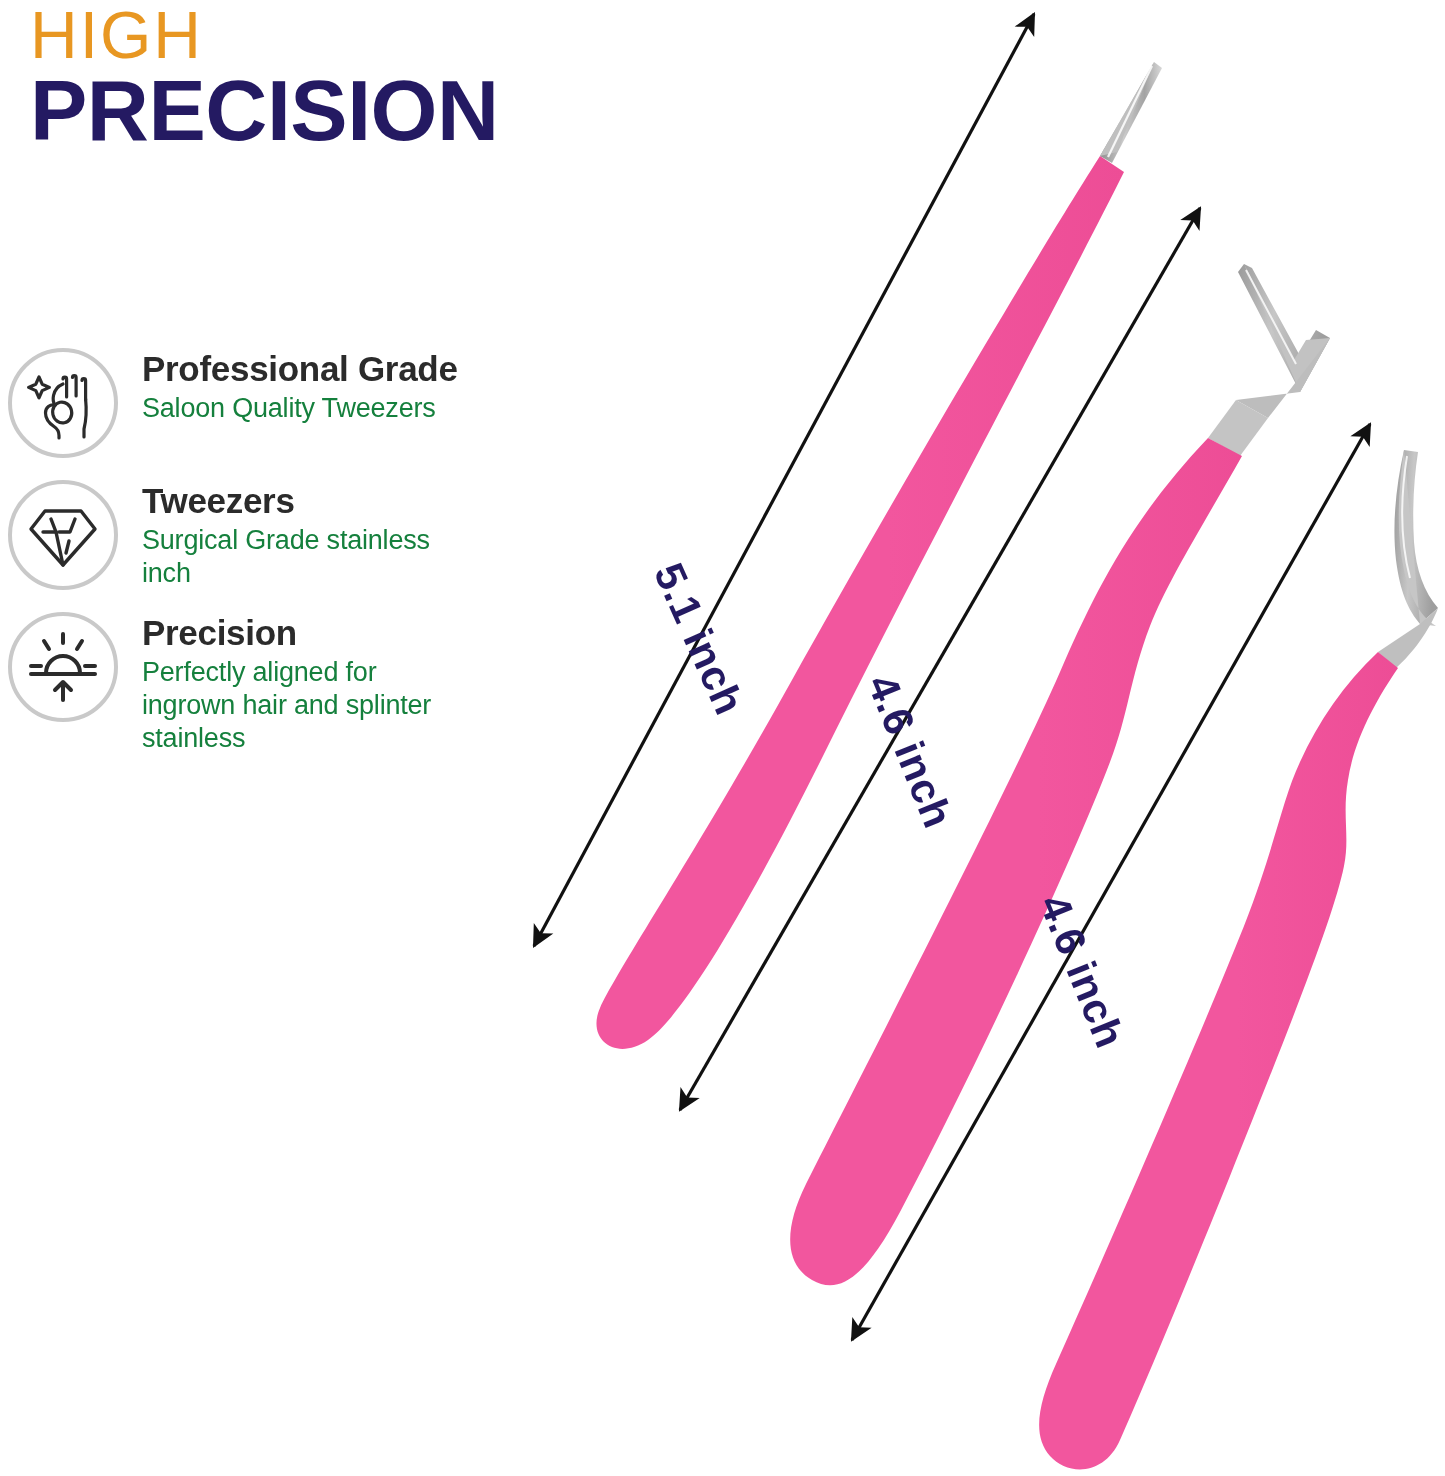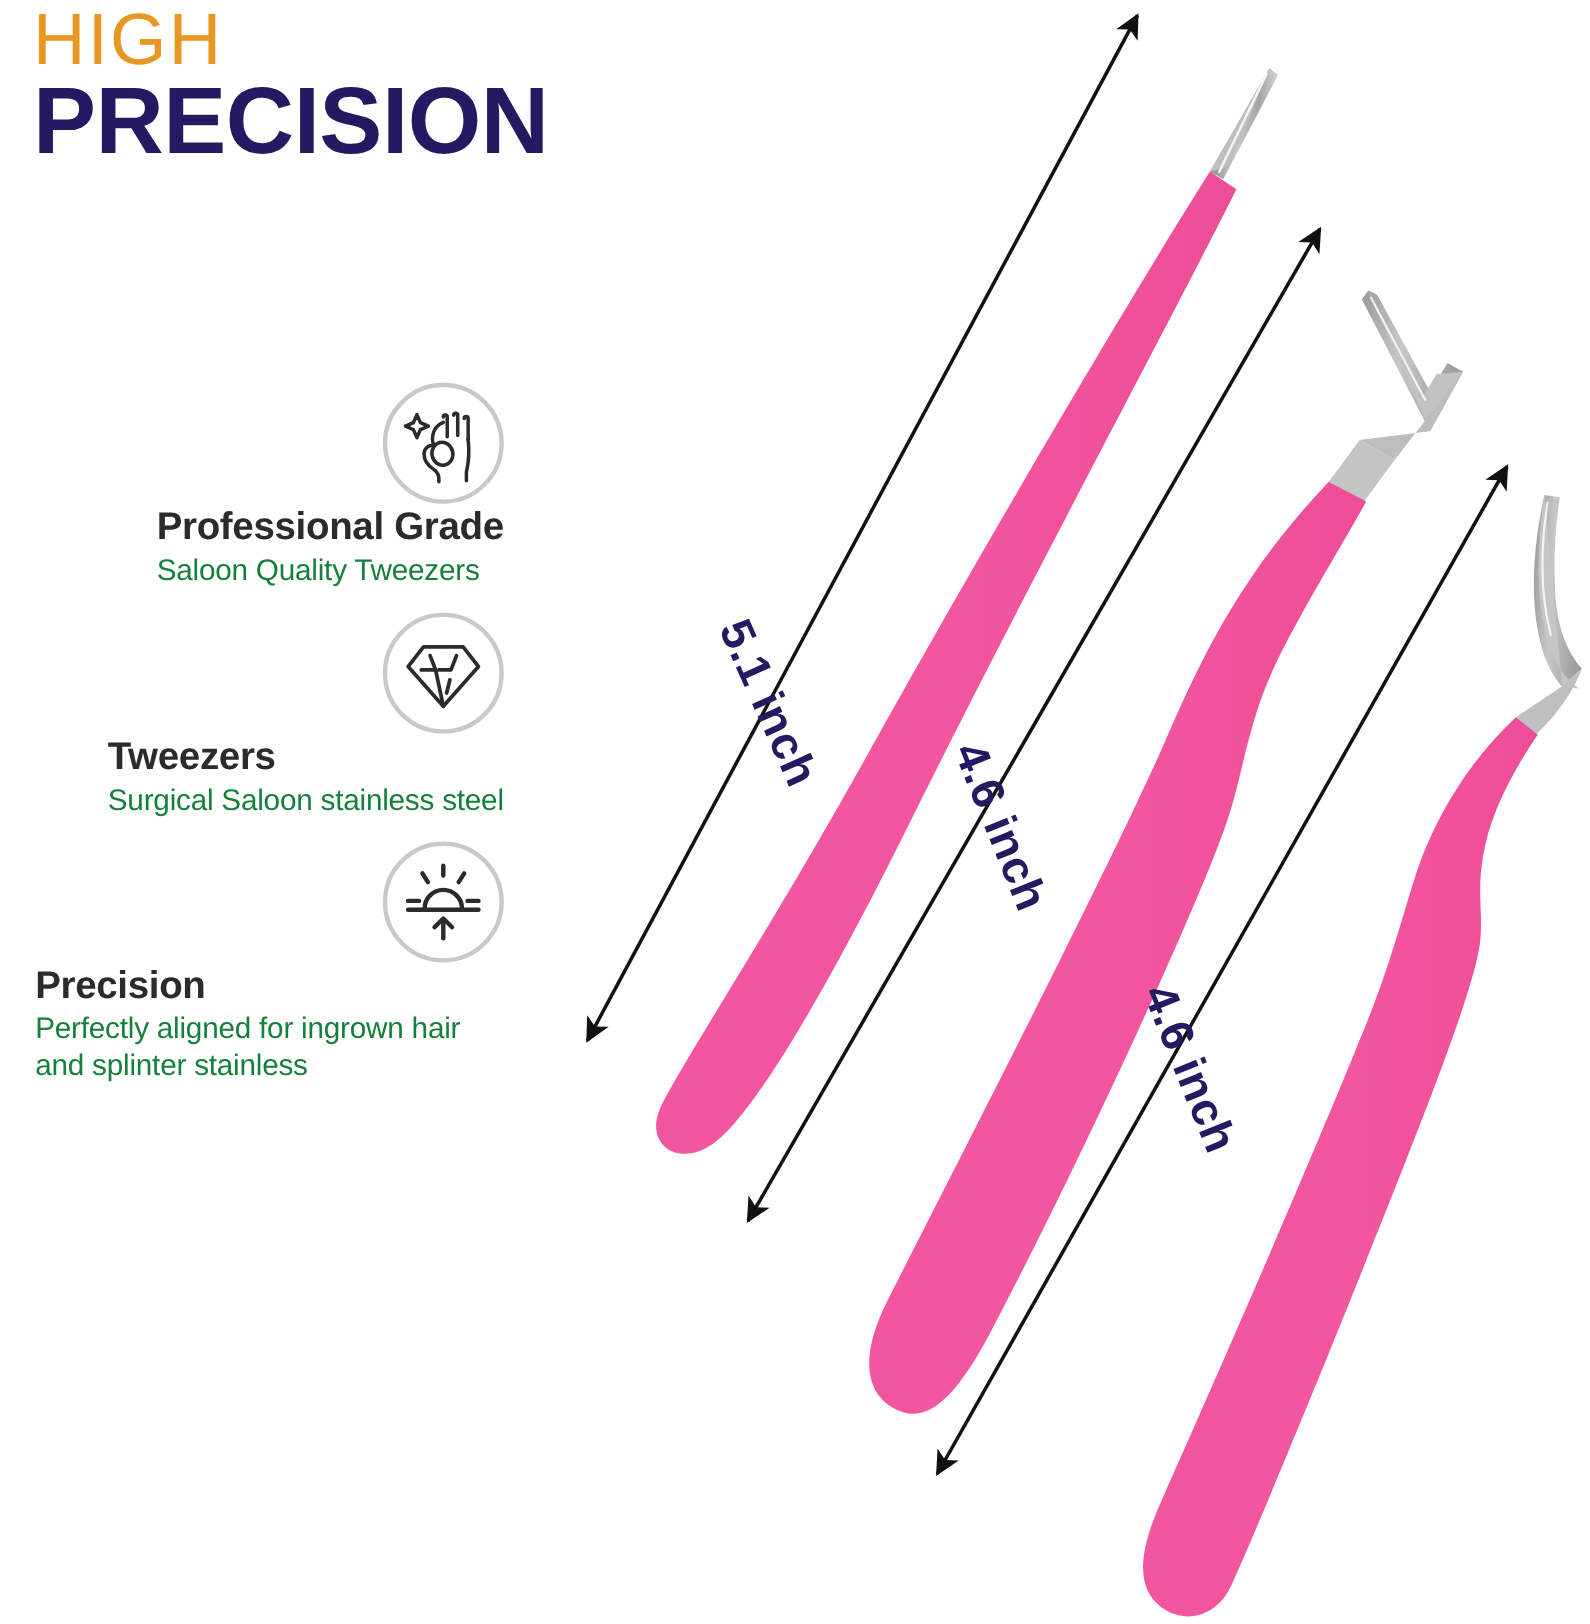--- a/index.html
+++ b/index.html
@@ -47,23 +47,22 @@
   
   .features {
     position: absolute;
     left: 8px;
     top: 348px;
     width: 450px;
   }
   .feature {
     position: relative;
     display: flex;
-    align-items: flex-end;
+    align-items: flex-start;
     margin-bottom: 22px;
-    flex-direction: column;
   }
   .feature-badge {
     flex: 0 0 auto;
     width: 110px;
     height: 110px;
     border-radius: 50%;
     border: 4px solid #C9C9C9;
     box-sizing: border-box;
     display: flex;
     align-items: center;
@@ -163,21 +162,21 @@
           <path d="M20 14 L56 14 L70 32 L38 68 L6 32 Z"></path>
           <path d="M26 22 L31 35"></path>
           <path d="M50 22 L45 35 L34 35"></path>
           <path d="M18 35 L31 35"></path>
           <path d="M31 35 L38 68"></path>
           <path d="M44 44 L41 56"></path>
         </svg>
       </div>
       <div class="feature-text">
         <div class="feature-title">Tweezers</div>
-        <div class="feature-sub">Surgical Saloon stainless steel</div>
+        <div class="feature-sub">Surgical Grade stainless inch</div>
       </div>
     </div>
 
     <div class="feature f-3">
       <div class="feature-badge">
         <svg width="78" height="78" viewBox="0 0 78 78" fill="none" stroke="#2B2B2B" stroke-width="4" stroke-linecap="round" stroke-linejoin="round">
           <path d="M39 6 L39 15"></path>
           <path d="M20 13 L25 21"></path>
           <path d="M58 13 L53 21"></path>
           <path d="M7 38 L17 38"></path>

